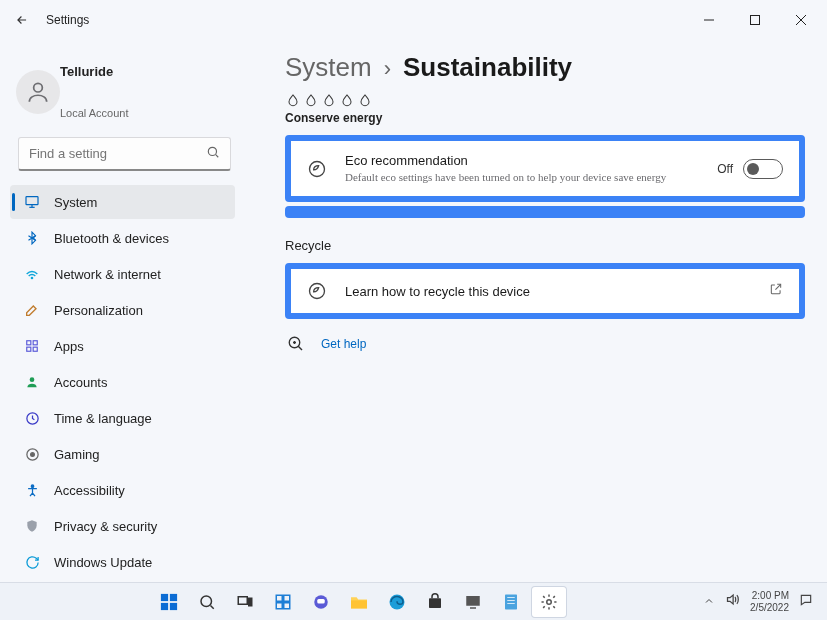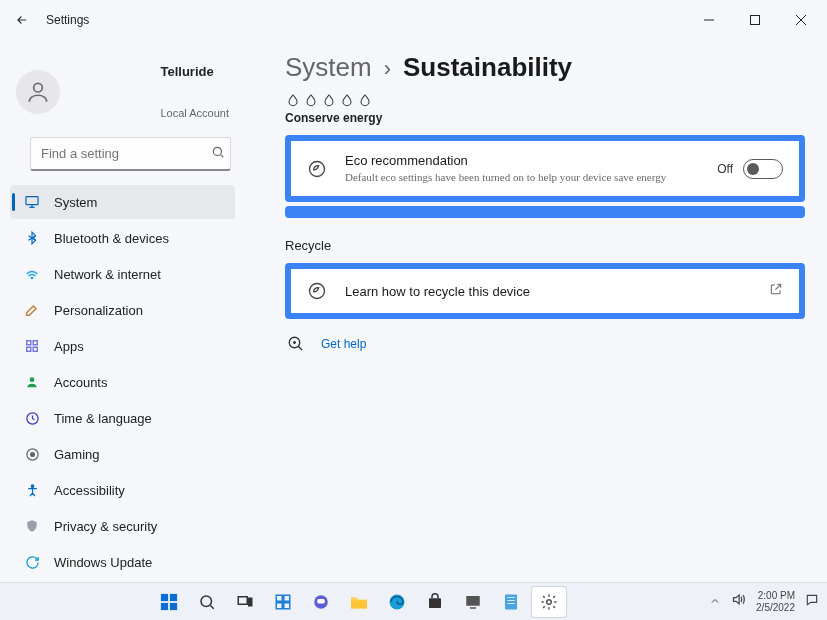--- a/index.html
+++ b/index.html
@@ -7,25 +7,25 @@
   .window { width: 827px; height: 582px; background: #f5f7fb; display: flex; flex-direction: column; }
   .titlebar { height: 40px; display: flex; align-items: center; justify-content: space-between; padding: 0 3px 0 14px; }
   .titlebar-left { display: flex; align-items: center; gap: 16px; }
   .titlebar-left .back { width:16px; height:16px; display:flex; align-items:center; justify-content:center; color:#333; }
   .titlebar-title { font-size: 12px; color:#222; }
   .win-controls { display:flex; }
   .win-controls > div { width:46px; height:32px; display:flex; align-items:center; justify-content:center; color:#333; }
   .content-area { flex:1; display:flex; }
   
   .sidebar { width: 245px; padding: 18px 10px 0 10px; display:flex; flex-direction:column; }
-  .user-block { display:flex; align-items:center; gap:12px; padding: 6px 6px 14px 6px; justify-content: space-between; }
+  .user-block { display:flex; align-items:center; padding: 6px 6px 14px 6px; }
   .avatar { width:44px; height:44px; border-radius:50%; background:#e7e7e9; display:flex; align-items:center; justify-content:center; color:#6e6e72; }
   .user-name { font-size:13px; font-weight:600; color:#222; }
   .user-sub { font-size:11px; color:#666;margin-top:28px; }
-  .search-box { margin: 4px 4px 14px 20px; height:34px; background:#fdfdfd; border:1px solid #d9d9dc; border-bottom:2px solid #888; border-radius:3px; display:flex; align-items:center; padding:0 10px; justify-content:space-between; }
+  .search-box { margin: 4px 4px 14px 8px; height:34px; background:#fdfdfd; border:1px solid #d9d9dc; border-bottom:2px solid #888; border-radius:3px; display:flex; align-items:center; padding:0 10px; justify-content:space-between; }
   .search-box input { border:none; outline:none; background:transparent; font-size:13px; color:#555; width: 170px; }
   .search-box .glass { color:#666; }
   .nav { display:flex; flex-direction:column; gap:2px; }
   .nav-item { height:34px; border-radius:4px; display:flex; align-items:center; gap:14px; padding:0 10px 0 14px; font-size:13px; color:#222; cursor:default; position:relative; }
   .nav-item.active { background:#e6e8eb; }
   .nav-item.active::before { content:""; position:absolute; left:2px; top:8px; bottom:8px; width:3px; background:#0067c0; border-radius:2px; }
   .nav-icon { width:16px; height:16px; display:flex; align-items:center; justify-content:center; }
   
   .main { flex:1; padding: 12px 22px 0 40px; overflow:auto; }
   .breadcrumb { display:flex; align-items:baseline; gap:12px; margin-bottom:10px; }
@@ -46,21 +46,21 @@
   .toggle { width:40px; height:20px; border-radius:20px; background:#fff; border:1px solid #5a5a5a; position:relative; }
   .toggle .knob { position:absolute; left:3px; top:3px; width:12px; height:12px; border-radius:50%; background:#5a5a5a; }
   .chev { color:#555; }
   .sub-row { padding:14px 16px 14px 54px; font-size:13px; color:#1a1a1a; border-top:1px solid #eceef2; }
   .section2-label { font-size:13px; font-weight:400; color:#222; margin:20px 0 10px 0; }
   .ext-icon { color:#666; }
   .help-row { display:flex; align-items:center; gap:16px; margin-top:16px; padding-left:2px; }
   .help-icon { width:18px; height:18px; color:#333; display:flex; align-items:center; justify-content:center; }
   .help-link { font-size:12px; color:#0067c0; }
   
-  .taskbar { height:38px; background:#eef2f8; border-top:1px solid #d8dde6; display:flex; align-items:center; justify-content:space-between; padding:0 8px; }
+  .taskbar { height:38px; background:#eef2f8; border-top:1px solid #d8dde6; display:flex; align-items:center; justify-content:space-between; padding:0 14px; }
   .task-center { display:flex; align-items:center; gap:4px; margin-left:auto; margin-right:auto; }
   .task-btn { width:34px; height:30px; border-radius:3px; display:flex; align-items:center; justify-content:center; }
   .task-btn.active { background:#fff; box-shadow:0 0 0 1px #cfd6e2; }
   .tray { display:flex; align-items:center; gap:10px; color:#444; }
   .tray .clock { text-align:right; font-size:10px; line-height:1.2; }
 </style>
 </head>
 <body>
 
 <div class="window">

